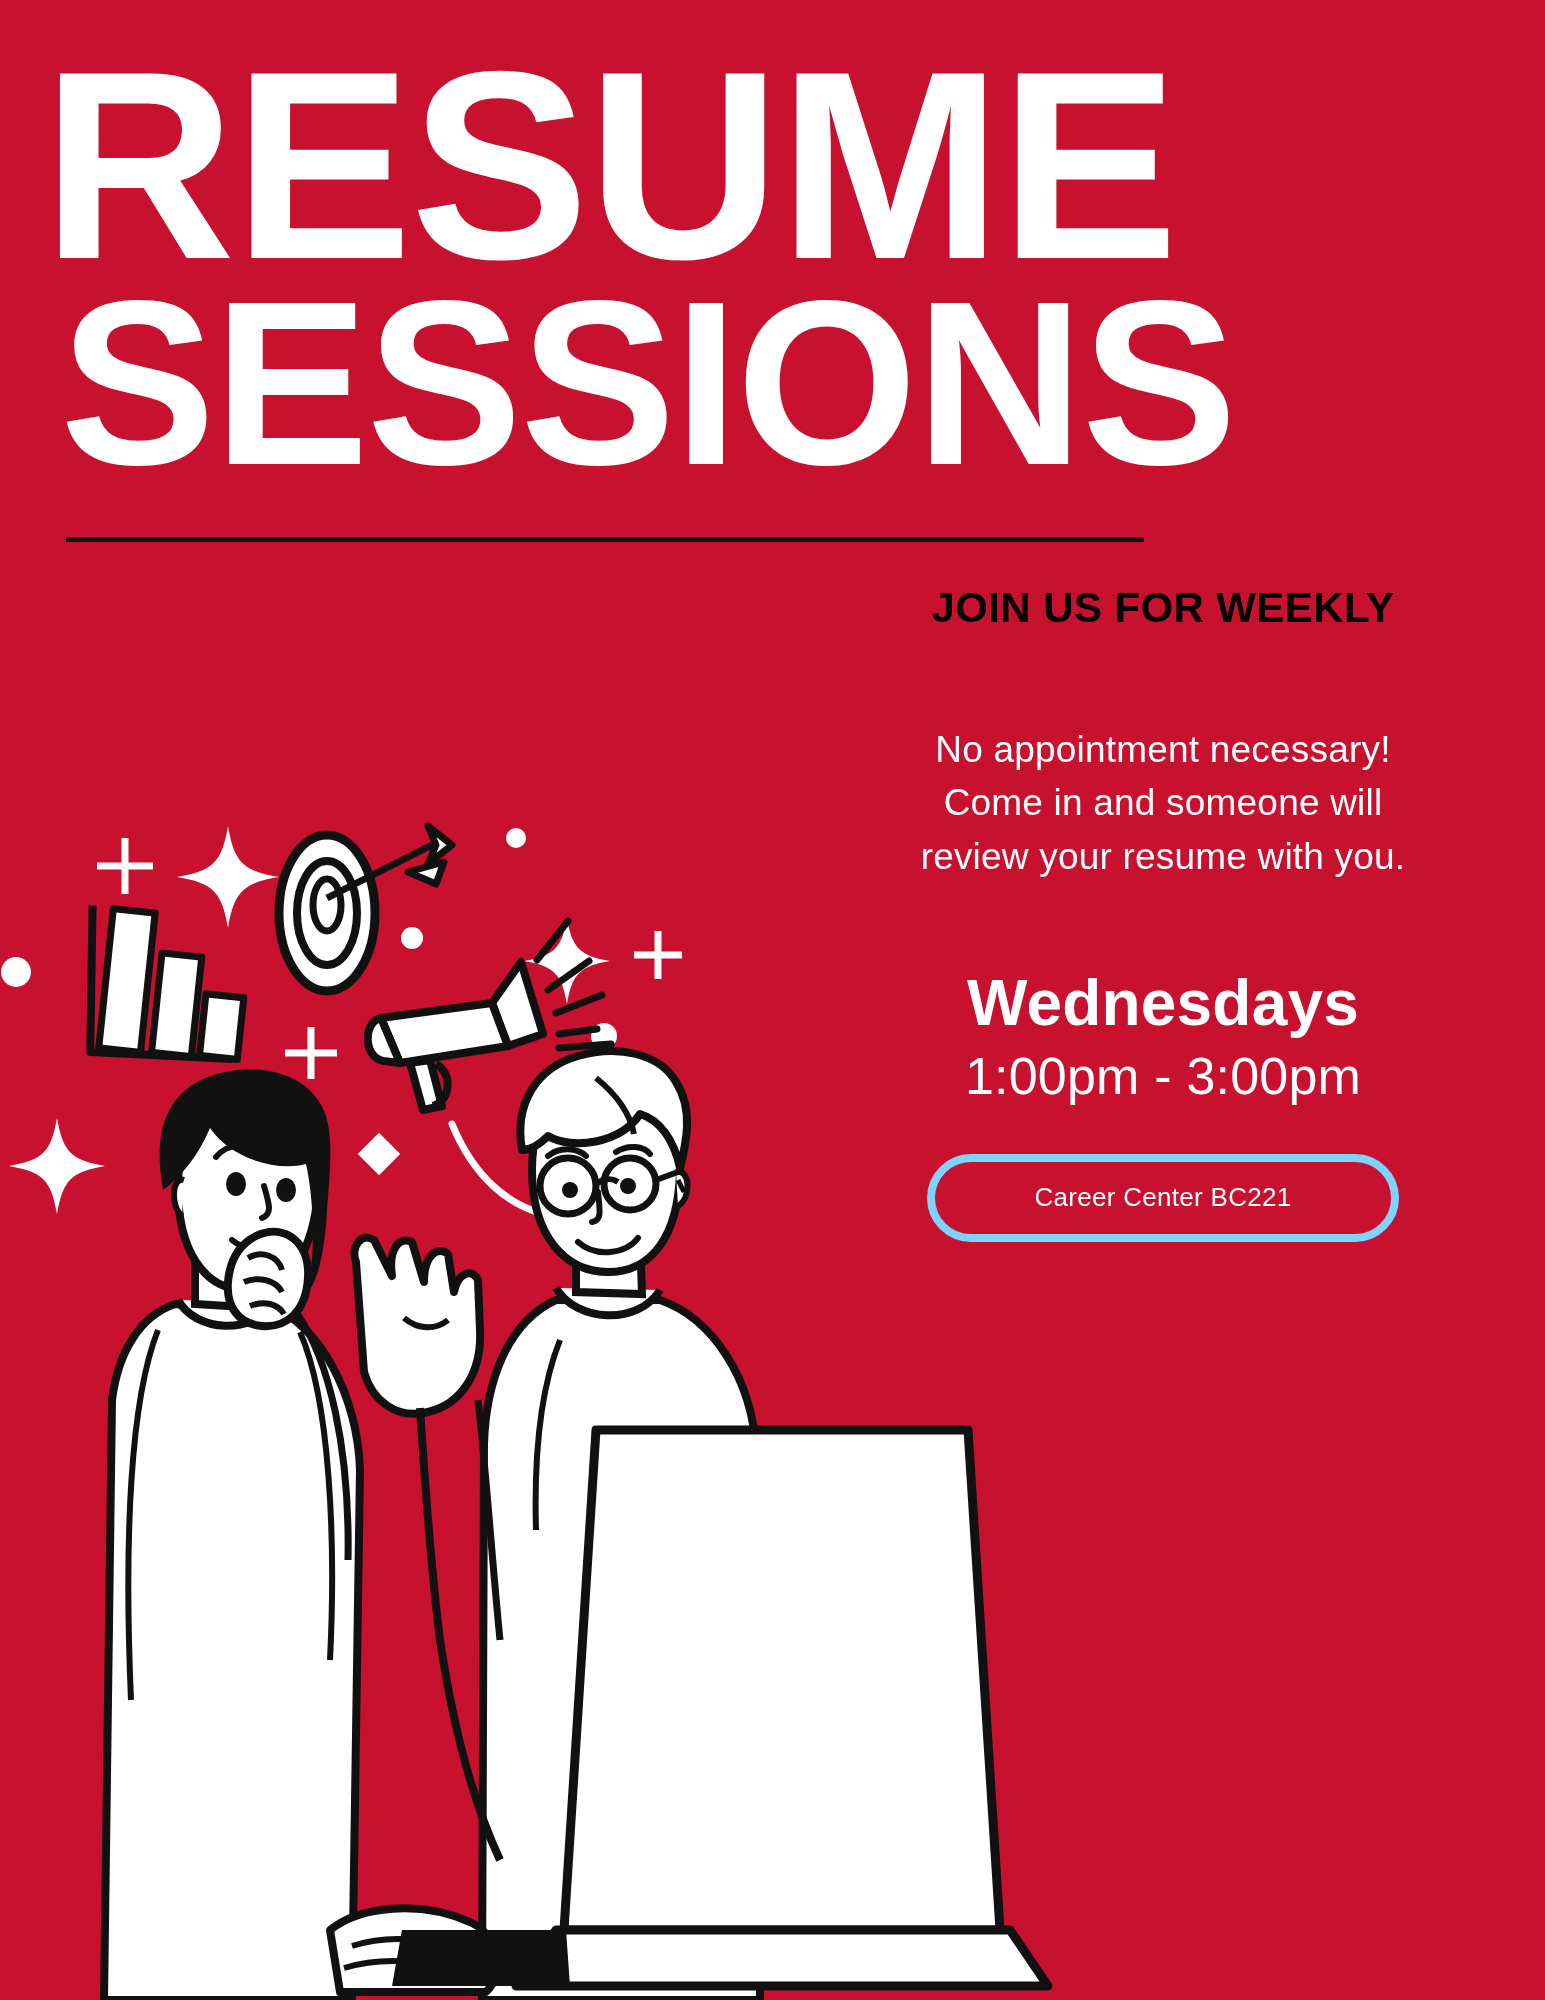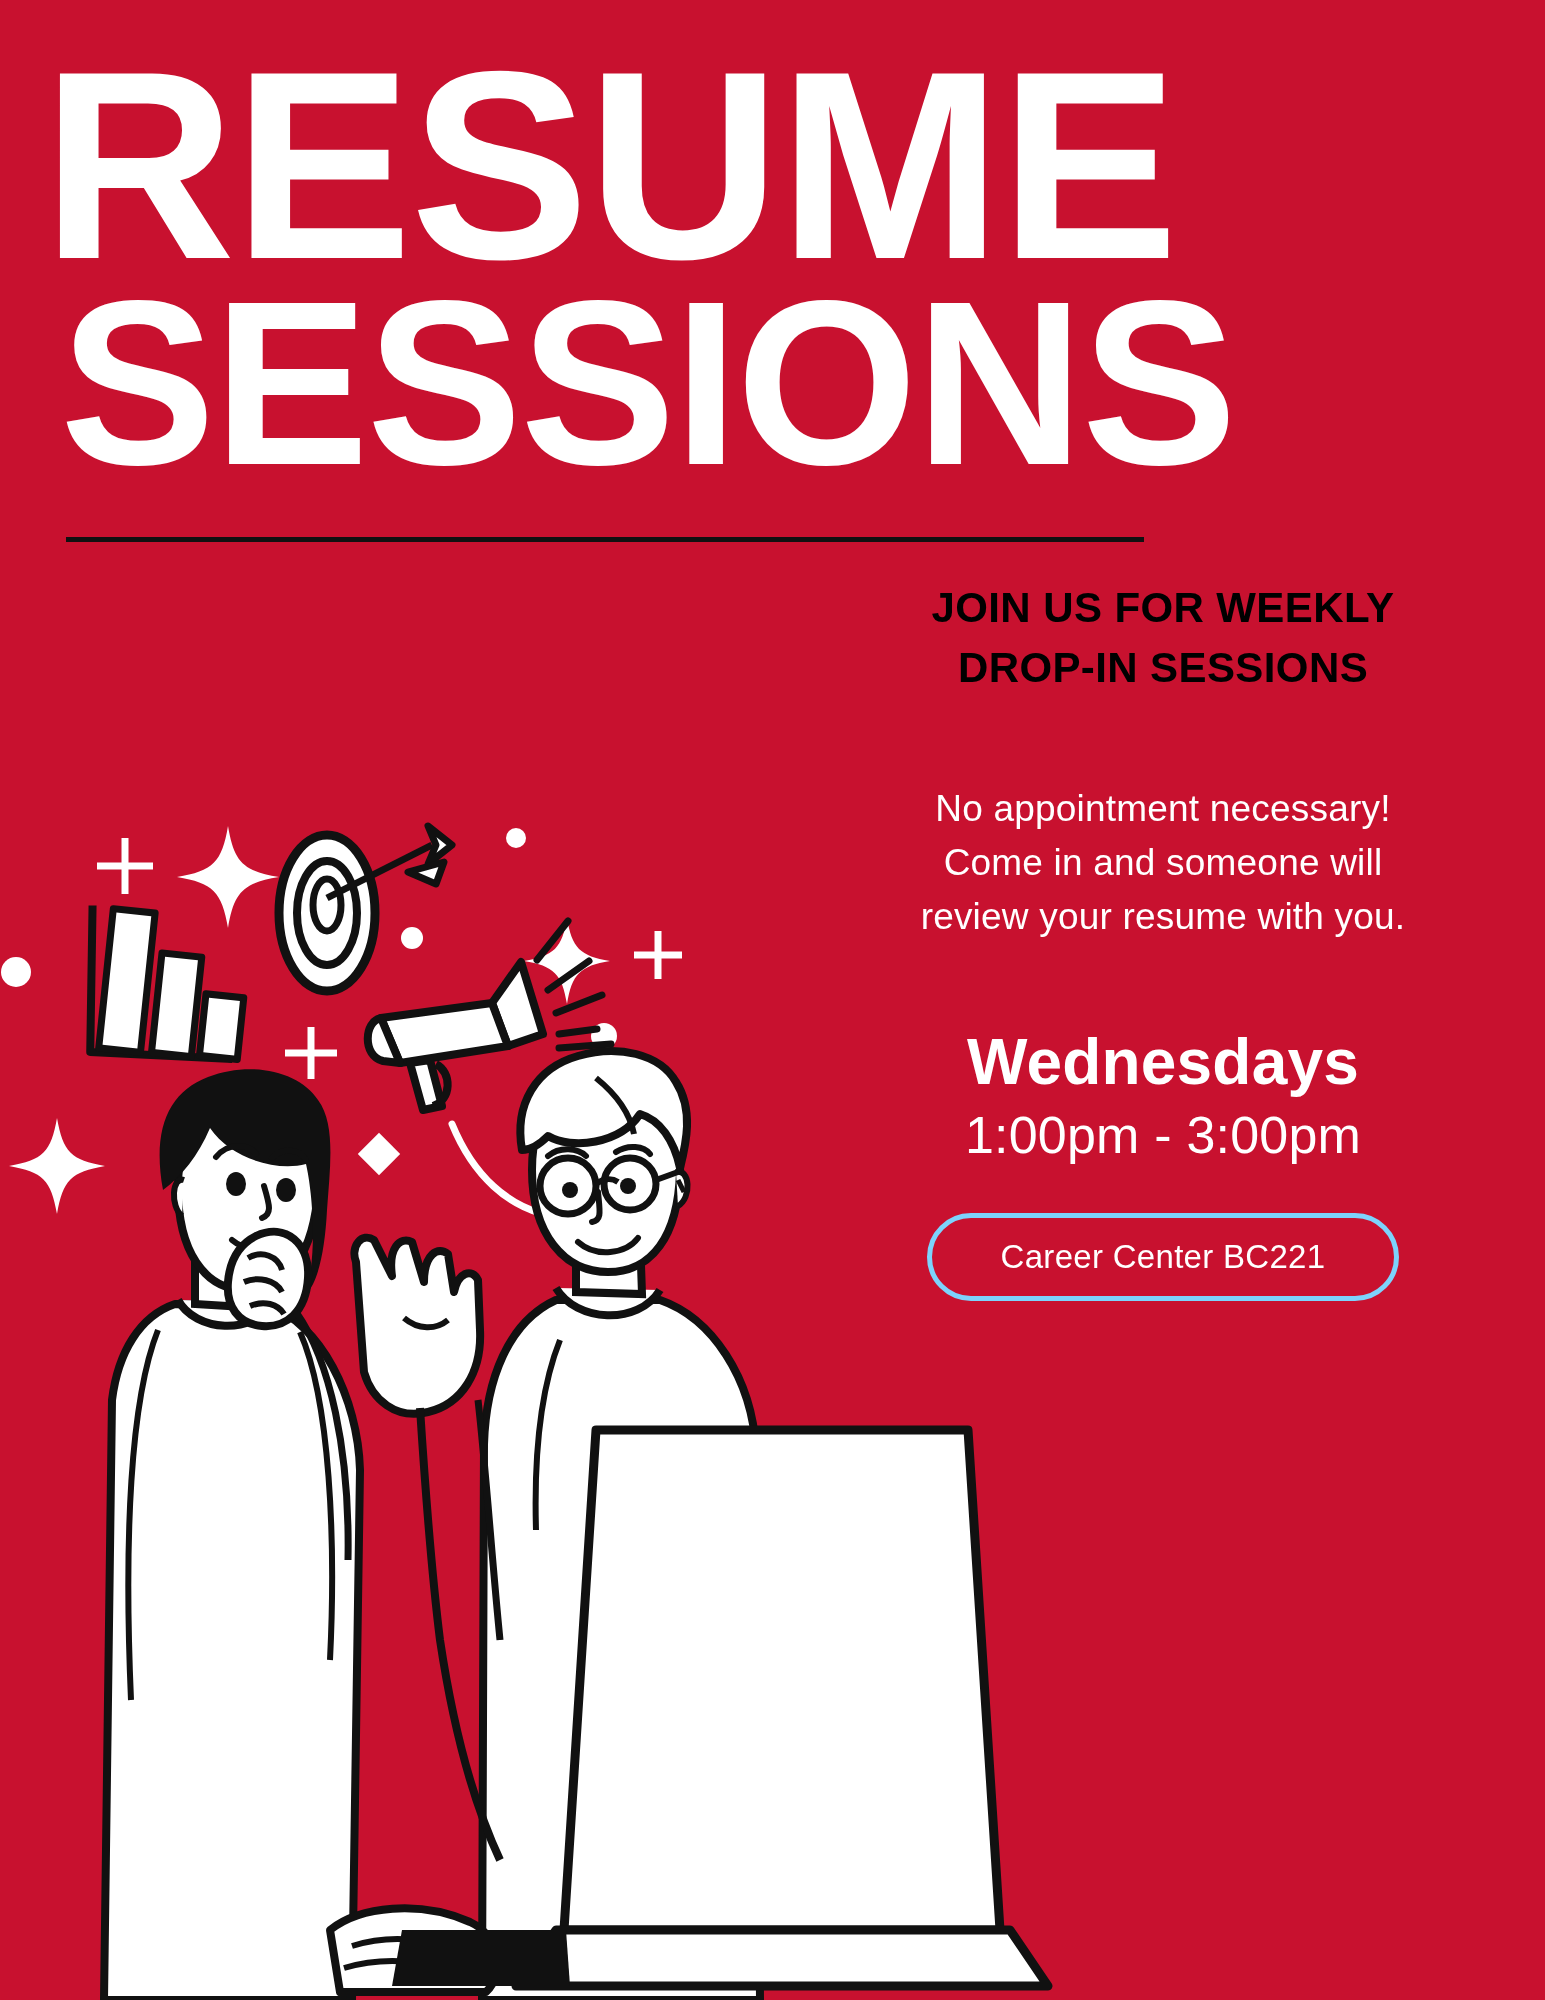--- a/index.html
+++ b/index.html
@@ -84,24 +84,24 @@
     color: #ffffff;
     font-size: 52px;
     font-weight: 400;
     margin-top: 6px;
     letter-spacing: 0.2px;
   }
   .location-pill {
     margin: 48px auto 0 auto;
     width: 472px;
     height: 88px;
-    border: 5px solid #7dd3fc;
+    border: 8px solid #7dd3fc;
     border-radius: 48px;
     color: #ffffff;
-    font-size: 33px;
+    font-size: 26px;
     display: flex;
     align-items: center;
     justify-content: center;
     box-sizing: border-box;
     letter-spacing: 0.3px;
   }
 
   
   .art {
     position: absolute;
@@ -283,21 +283,20 @@
   <div class="title-block">
     <div class="title-line title-line-1">RESUME</div>
     <div class="title-line title-line-2">SESSIONS</div>
   </div>
   <div class="title-rule"></div>
 
   <div class="right-col">
 
     <div class="subhead">
       <div>JOIN US FOR WEEKLY</div>
-      <div>DROP-IN SESSIONS</div>
     </div>
 
     <div class="body-copy">
       <div>No appointment necessary!</div>
       <div>Come in and someone will</div>
       <div>review your resume with you.</div>
     </div>
 
     <div class="when-day">Wednesdays</div>
     <div class="when-time">1:00pm - 3:00pm</div>

